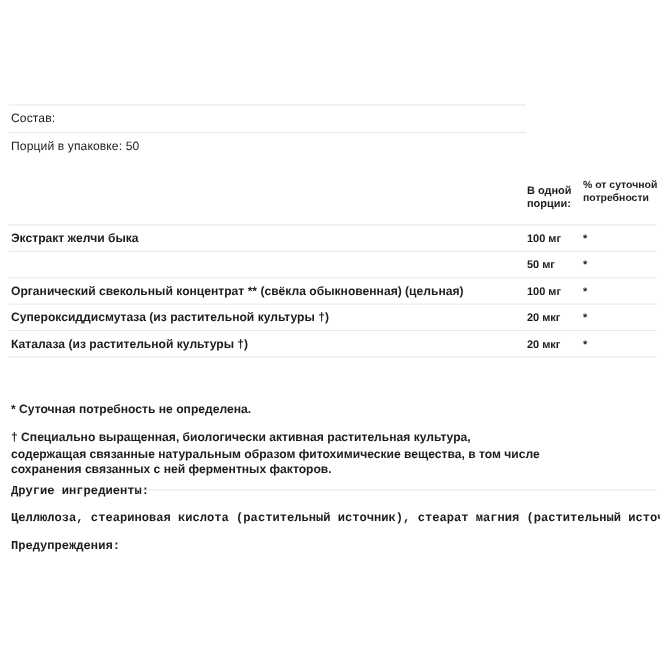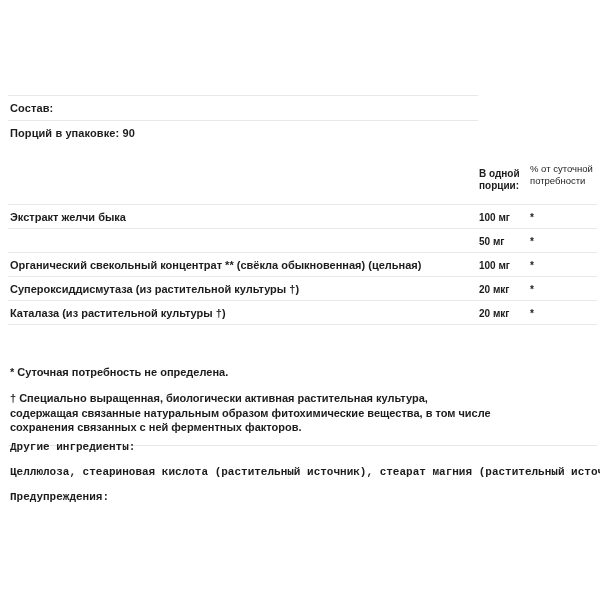--- a/index.html
+++ b/index.html
@@ -21,21 +21,21 @@
     box-sizing: border-box;
   }
 
   
   .srow {
     position: relative;
     display: flex;
     align-items: center;
     padding: 0 0 0 10px;
     font-size: 11px;
-    font-weight: bold;
+    font-weight: normal;
     letter-spacing: 0.1px;
     color: #1c1c1c;
     box-sizing: border-box;
   }
   .rule-short::after,
   .rule-full::after {
     content: "";
     position: absolute;
     left: 8px;
     top: 0;
@@ -74,21 +74,21 @@
     font-weight: bold;
     line-height: 12px;
     color: #1c1c1c;
   }
   .hdr-dv {
     position: absolute;
     left: 530px;
     top: 3px;
     width: 68px;
     font-size: 9.5px;
-    font-weight: normal;
+    font-weight: bold;
     line-height: 12px;
     color: #1c1c1c;
   }
 
   
   .ing-table { position: absolute; left: 0; top: 205px; width: 596px; }
   .ing-row {
     position: relative;
     height: 24px;
     display: flex;
@@ -172,21 +172,21 @@
 </head>
 <body>
 
 <div class="panel">
 
   <div class="serving-block">
     <div class="srow serving-row rule-short">
       <span>Состав:</span>
     </div>
     <div class="srow serving-row rule-short">
-      <span>Порций в упаковке: 90</span>
+      <span>Порций в упаковке: 50</span>
     </div>
   </div>
 
   <div class="tbl-header">
     <div class="hdr-amount">В одной порции:</div>
     <div class="hdr-dv">% от суточной потребности</div>
   </div>
 
   <div class="ing-table">
 

